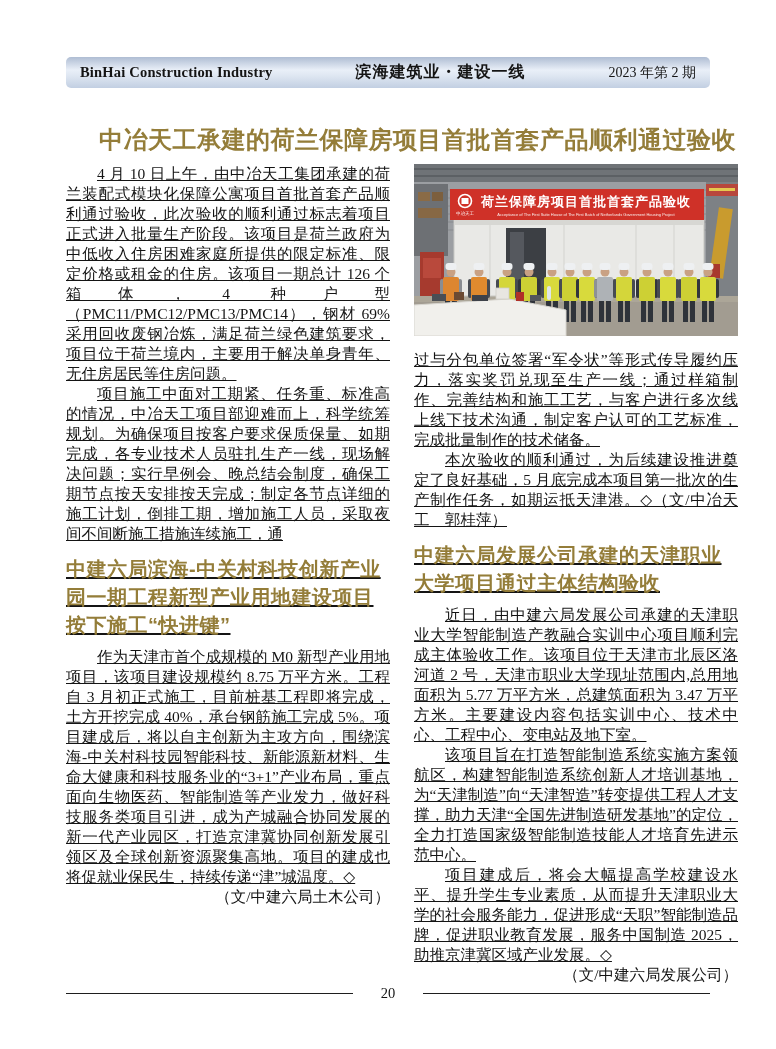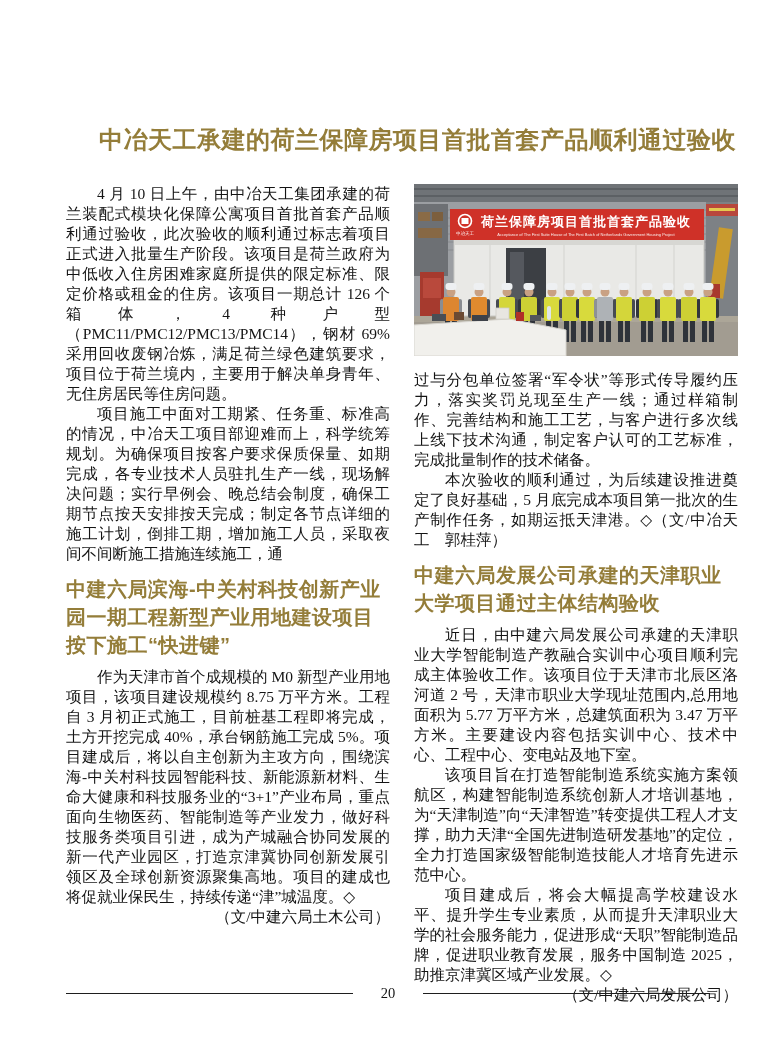--- a/index.html
+++ b/index.html
@@ -20,22 +20,22 @@
   }
   .hleft{font-family:"Liberation Serif",serif;font-weight:bold;font-size:14.5px;letter-spacing:.2px;}
   .hcenter{font-family:"Liberation Sans","DejaVu Sans",sans-serif;font-weight:bold;font-size:16px;letter-spacing:1px;}
   .hright{font-size:14px;}
   .main-title{
     position:absolute;left:40px;top:123px;width:696px;text-align:right;
     font-family:"Liberation Sans","DejaVu Sans",sans-serif;font-weight:bold;
     font-size:24px;line-height:34px;color:var(--title-color);letter-spacing:.5px;
   }
   .col{
-    position:absolute;top:184px;width:324px;font-size:15.5px;line-height:20px;
-    text-align:justify;color:var(--ink);
+    position:absolute;top:164px;width:324px;font-size:15.5px;line-height:20px;
+    text-align:justify;color:var(--ink);text-decoration:underline;
   }
   .col-left{left:66px;}
   .col-right{left:401px;margin-left:13px;}
   p.body{margin:0;text-indent:2em;}
   p.noindent{text-indent:0;}
   .sec-title{
     font-family:"Liberation Sans","DejaVu Sans",sans-serif;font-weight:bold;
     font-size:20px;line-height:28px;color:var(--title-color);
     margin:11px 0 8px 0;text-indent:0;text-align:left;letter-spacing:.5px;
   }
@@ -46,20 +46,25 @@
     display:flex;align-items:center;gap:28px;
   }
   .rule{flex:1;height:0;border-top:1.6px solid #1e1e1e;}
   .pagenum{font-size:14.5px;line-height:14px;}
 </style>
 </head>
 <body>
 
 <div class="page">
 
+  <div class="hstrip">
+    <span class="hleft">BinHai Construction Industry</span>
+    <span class="hcenter">滨海建筑业・建设一线</span>
+    <span class="hright">2023 年第 2 期</span>
+  </div>
 
   <div class="main-title">中冶天工承建的荷兰保障房项目首批首套产品顺利通过验收</div>
 
   <div class="col col-left">
     <p class="body">4 月 10 日上午，由中冶天工集团承建的荷兰装配式模块化保障公寓项目首批首套产品顺利通过验收，此次验收的顺利通过标志着项目正式进入批量生产阶段。该项目是荷兰政府为中低收入住房困难家庭所提供的限定标准、限定价格或租金的住房。该项目一期总计 126 个箱体，4 种户型（PMC11/PMC12/PMC13/PMC14），钢材 69%采用回收废钢冶炼，满足荷兰绿色建筑要求，项目位于荷兰境内，主要用于解决单身青年、无住房居民等住房问题。</p>
     <p class="body">项目施工中面对工期紧、任务重、标准高的情况，中冶天工项目部迎难而上，科学统筹规划。为确保项目按客户要求保质保量、如期完成，各专业技术人员驻扎生产一线，现场解决问题；实行早例会、晚总结会制度，确保工期节点按天安排按天完成；制定各节点详细的施工计划，倒排工期，增加施工人员，采取夜间不间断施工措施连续施工，通</p>
     <p class="sec-title">中建六局滨海-中关村科技创新产业园一期工程新型产业用地建设项目按下施工“快进键”</p>
     <p class="body"><span>作为天津市首个成规模的 M0 新型产业用地项目，该项目建设规模约 8.75 万平方米。工程自 3 月初正式施工，目前桩基工程即将完成，土方开挖完成 40%，承台钢筋施工完成 5%。项目建成后，将以自主创新为主攻方向，围绕滨海-中关村科技园智能科技、新能源新材料、生命大健康和科技服务业的“3+1”产业布局，重点面向生物医药、智能制造等产业发力，做好科技服务类项目引进，成为产城融合协同发展的新一代产业园区，打造京津冀协同创新发展引领区及全球创新资源聚集高地。项目的建成也将促就业保民生，持续传递“津”城温度。◇</span><span class="credit">（文/中建六局土木公司）</span></p>
   </div>
 

